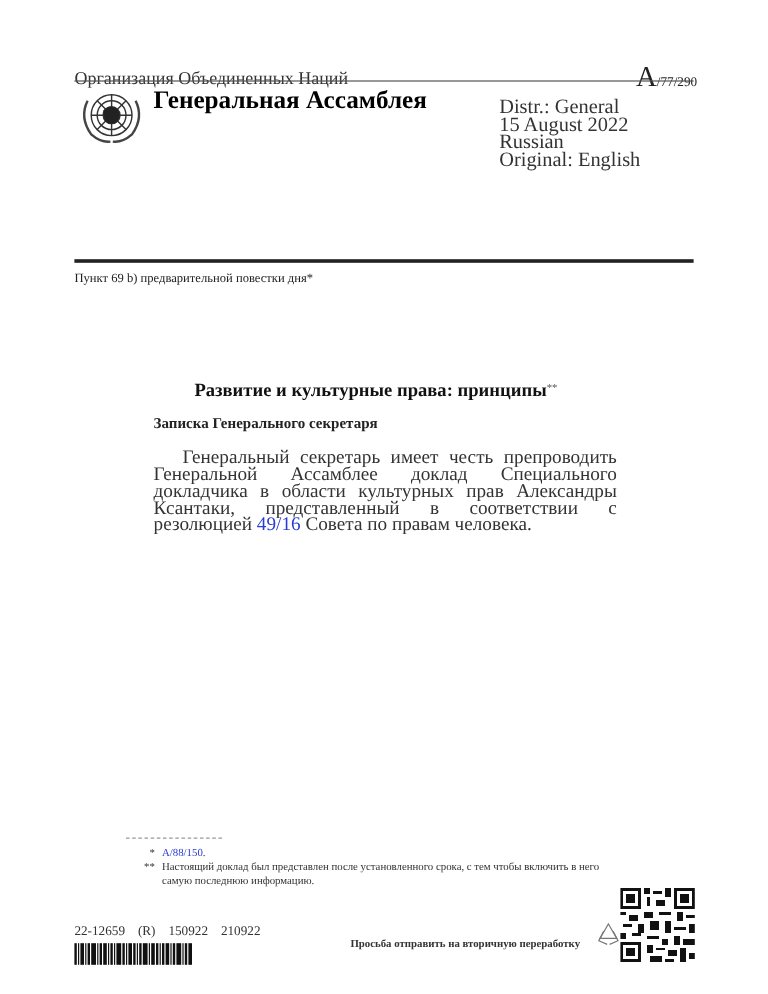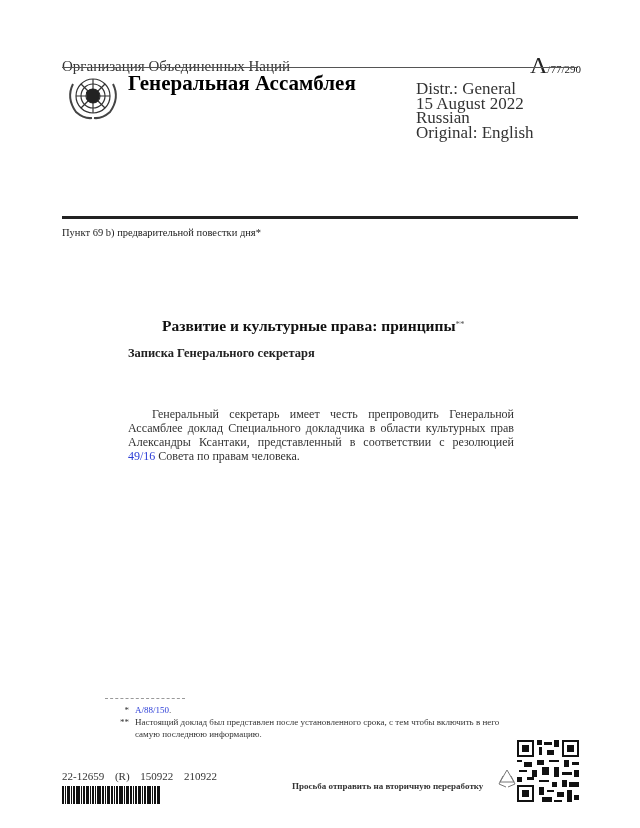--- a/index.html
+++ b/index.html
@@ -12,22 +12,22 @@
   .rule-top { left: 62px; top: 67px; width: 516px; height: 1px; background: #555; }
   .logo { left: 64px; top: 72px; width: 58px; height: 50px; }
   .body-title { left: 128px; top: 71px; font-size: 21px; font-weight: bold; color: #000000; }
   .distr { left: 416px; top: 82px; font-size: 17px; line-height: 14.5px; color: #333; }
   .rule-thick { left: 62px; top: 216px; width: 516px; height: 3px; background: #222; }
   .agenda { left: 62px; top: 226px; width: 280px; font-size: 10.5px; line-height: 13.5px; color: #222; }
   .agenda .b { font-weight: bold; }
   .doc-title { left: 128px; top: 317px; font-size: 15.5px; font-weight: bold; color: #111; margin-left: 34px; }
   .doc-title sup { font-size: 9px; font-weight: normal; vertical-align: 4px; color: #555; }
   .subtitle { left: 128px; top: 346px; font-size: 12.5px; font-weight: bold; color: #222; }
-  .para { left: 128px; top: 375px; width: 386px; font-size: 12px; line-height: 14px; color: #333;
-          text-align: justify; text-indent: 24px; margin-top: 32px; }
+  .para { left: 128px; top: 375px; width: 386px; font-size: 16px; line-height: 14px; color: #333;
+          text-align: justify; text-indent: 24px; }
   .link { color: #2a3cd6; }
   .fn-rule { left: 105px; top: 698px; width: 80px; height: 0; border-top: 1px dashed #999; }
   .fn { left: 113px; font-size: 9px; line-height: 12px; color: #333; width: 400px; }
   .fn .mark { display: inline-block; width: 16px; text-align: right; margin-right: 6px; }
   .jobno { left: 62px; top: 770px; font-size: 11px; color: #333; word-spacing: 8px; }
   .barcode { left: 62px; top: 786px; width: 118px; height: 18px; display: flex; gap: 1px; }
   .barcode span { background: #111; height: 100%; }
   .recycle-text { left: 292px; top: 781px; font-size: 9px; font-weight: bold; color: #333; }
   .recycle { left: 497px; top: 768px; width: 20px; height: 22px; }
   .qr { left: 517px; top: 740px; width: 62px; height: 62px; }

